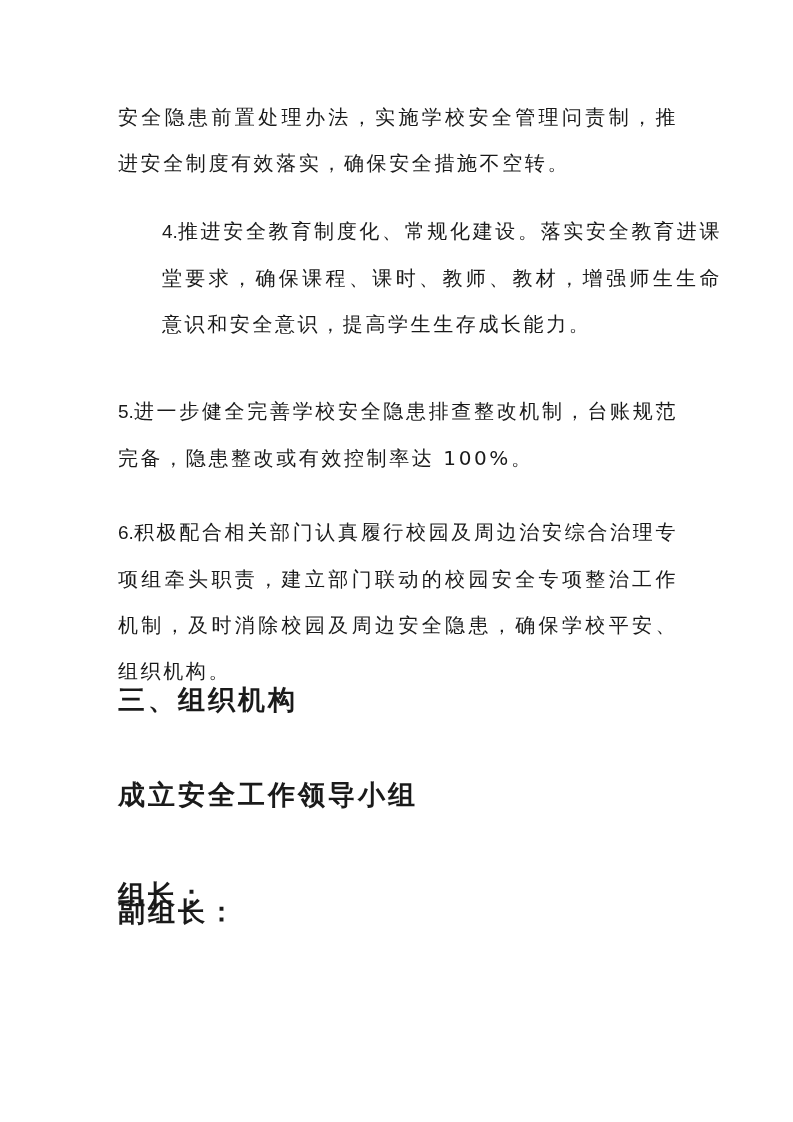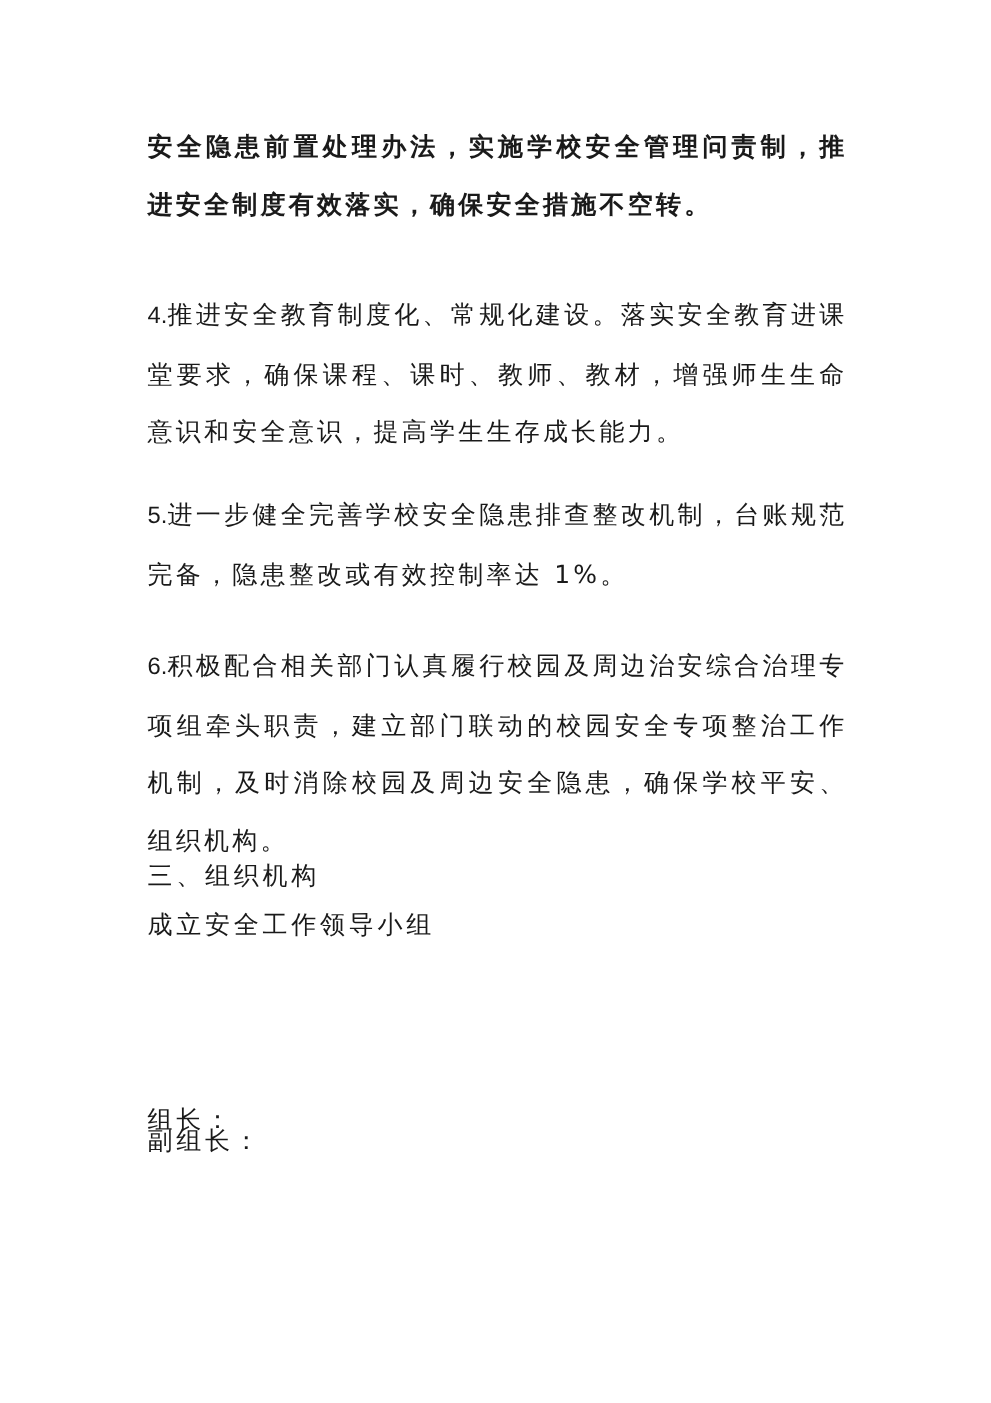--- a/index.html
+++ b/index.html
@@ -33,49 +33,50 @@
       margin: 0;
     }
     .para .num {
       font-family: "Liberation Sans", sans-serif;
       letter-spacing: 0;
       font-size: 19px;
     }
     .single {
       position: absolute;
       left: 0;
-      font-size: 20px;
+      font-size: 27px;
       line-height: 46px;
       letter-spacing: 3px;
       white-space: nowrap;
       margin: 0;
+      font-weight: bold;
     }
   </style>
 </head>
 <body>
 
 <div class="page">
 
-  <p class="para" style="top:94px;font-weight:bold;">
+  <p class="para" style="top:94px;">
     <span>安全隐患前置处理办法，实施学校安全管理问责制，推进安全制度有效落实，确保安全措施不空转。</span>
   </p>
 
-  <p class="para" style="top:228px;">
+  <p class="para" style="top:208px;margin-left:44px;">
     <span class="num">4.</span><span>推进安全教育制度化、常规化建设。落实安全教育进课堂要求，确保课程、课时、教师、教材，增强师生生命意识和安全意识，提高学生生存成长能力。</span>
   </p>
 
   <p class="para" style="top:388px;">
-    <span class="num">5.</span><span>进一步健全完善学校安全隐患排查整改机制，台账规范完备，隐患整改或有效控制率达 1%。</span>
+    <span class="num">5.</span><span>进一步健全完善学校安全隐患排查整改机制，台账规范完备，隐患整改或有效控制率达 100%。</span>
   </p>
 
   <p class="para" style="top:509px;">
     <span class="num">6.</span><span>积极配合相关部门认真履行校园及周边治安综合治理专项组牵头职责，建立部门联动的校园安全专项整治工作机制，及时消除校园及周边安全隐患，确保学校平安、组织机构。</span>
   </p>
 
   <p class="single" style="top:677px;">三、组织机构</p>
 
-  <p class="single" style="top:716px;">成立安全工作领导小组</p>
+  <p class="single" style="top:772px;">成立安全工作领导小组</p>
 
   <p class="single" style="top:872px;">组长：</p>
 
   <p class="single" style="top:889px;">副组长：</p>
 
 </div>
 
 </body></html>

